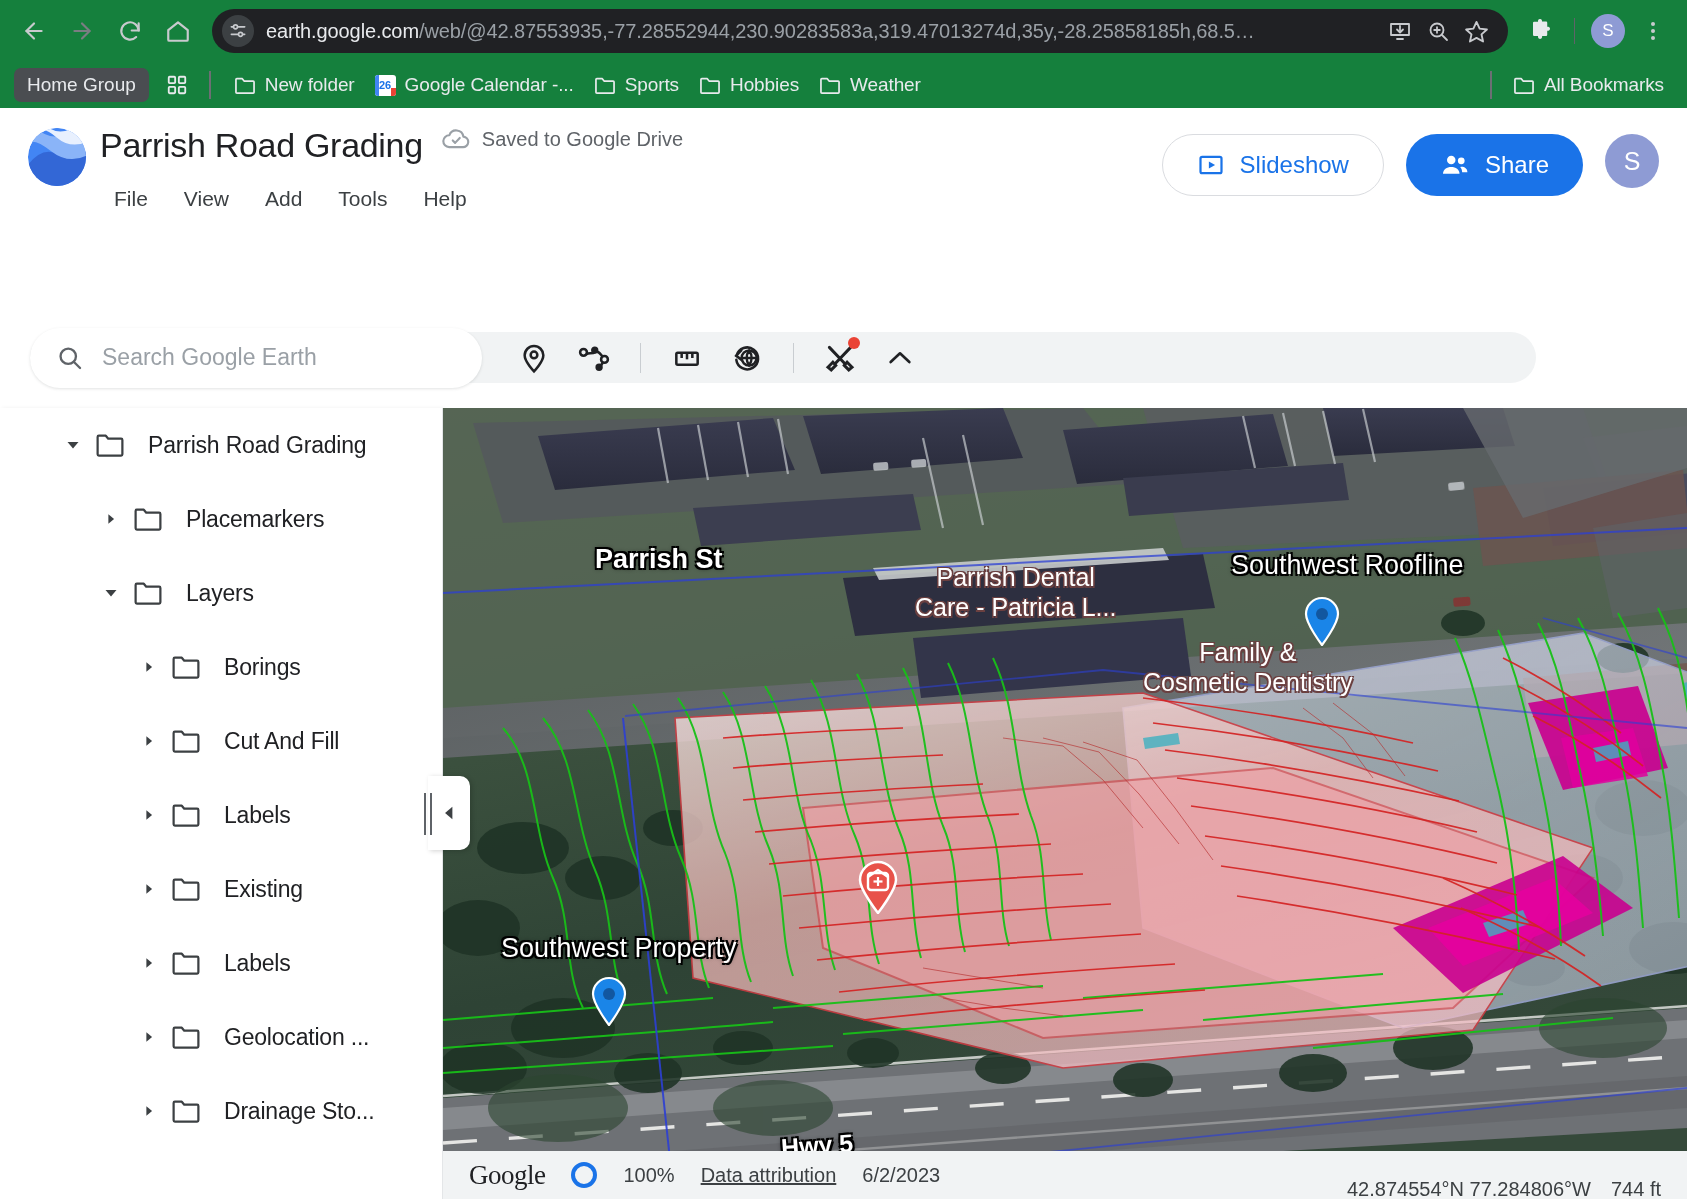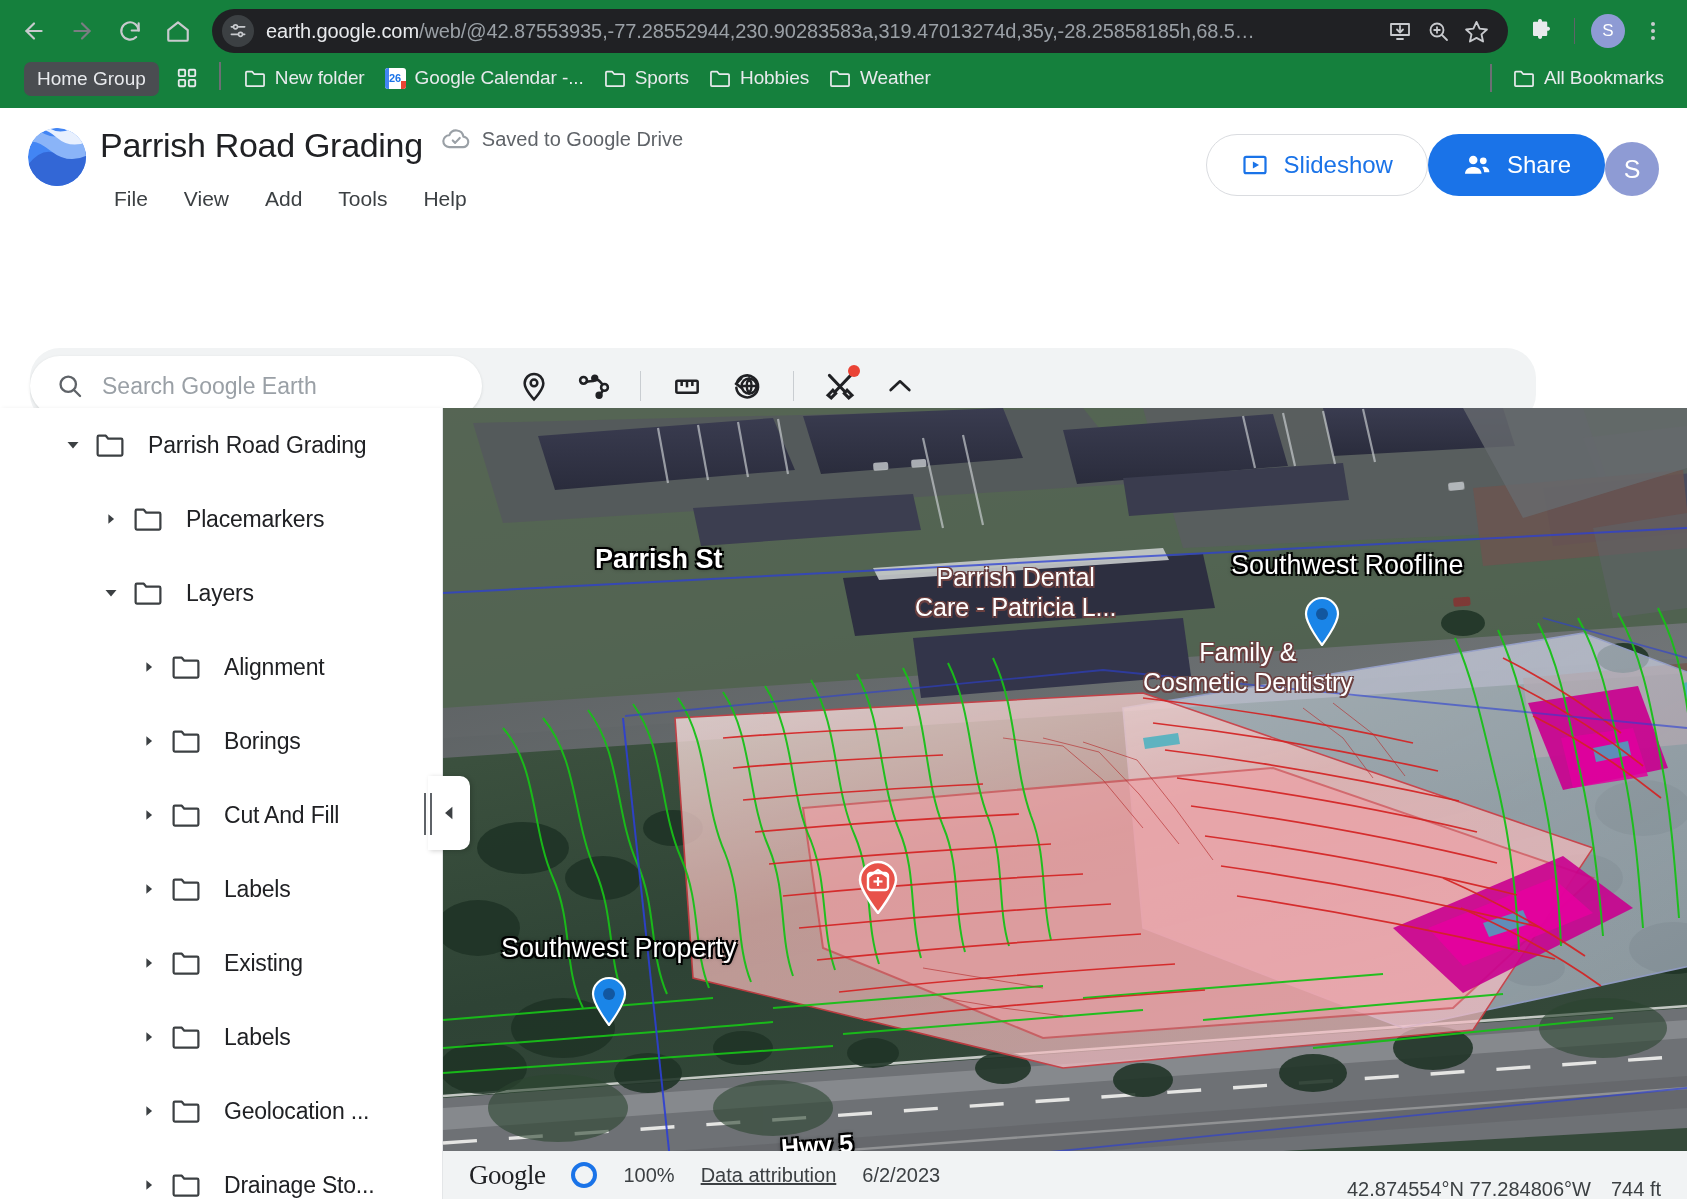--- a/index.html
+++ b/index.html
@@ -41,22 +41,22 @@
   .chrome-right { display: flex; align-items: center; gap: 2px; flex: 0 0 auto; }
   .vert-sep { width: 1px; height: 26px; background: #5f6368; margin: 0 10px; }
   .avatar-chip {
     width: 34px; height: 34px; border-radius: 50%;
     background: #8e9bd4; color: #fff; font-size: 17px;
     display: flex; align-items: center; justify-content: center;
     margin: 0 4px;
   }
 
   .bookmarks-row {
-    height: 46px; display: flex; align-items: flex-start;
-    padding: 0 24px; gap: 2px; position: relative;
+    height: 46px; display: flex; align-items: center;
+    padding: 0 14px; gap: 2px; position: relative;
   }
   .bm-pill {
     background: #4a4d51; color: #e8eaed; font-size: 19px;
     padding: 6px 13px; border-radius: 7px; white-space: nowrap;
   }
   .bm-grid { width: 36px; height: 32px; display: flex; align-items: center; justify-content: center; margin-left: 8px; }
   .bm-sep { width: 2px; height: 28px; background: #6c6f74; margin: 0 12px; }
   .bm-item {
     display: flex; align-items: center; gap: 9px;
     padding: 5px 9px; border-radius: 6px; color: #e8eaed;
@@ -85,38 +85,38 @@
     position: absolute; left: 100px; top: 18px;
     display: flex; align-items: baseline; gap: 18px;
   }
   .ge-title { font-size: 34px; color: #202124; letter-spacing: -0.3px; }
   .ge-saved { display: flex; align-items: center; gap: 11px; position: relative; top: -3px; }
   .ge-saved-text { font-size: 20px; color: #5f6368; }
   .ge-menu { position: absolute; left: 100px; top: 72px; display: flex; gap: 8px; }
   .ge-menu-item {
     font-size: 21px; color: #3c4043; padding: 7px 14px; border-radius: 6px;
   }
-  .ge-header-right { position: absolute; right: 28px; top: 26px; display: flex; align-items: flex-end; }
+  .ge-header-right { position: absolute; right: 28px; top: 26px; display: flex; align-items: flex-start; gap: 22px; }
   .btn-slideshow {
     height: 62px; border: 1px solid #dadce0; border-radius: 31px;
     display: flex; align-items: center; gap: 15px; padding: 0 34px;
     color: #1a73e8; font-size: 24px; background: #fff;
   }
   .btn-share {
     height: 62px; background: #1a73e8; border-radius: 31px;
     display: flex; align-items: center; gap: 15px; padding: 0 34px;
     color: #fff; font-size: 24px;
   }
   .avatar-lg {
     width: 54px; height: 54px; border-radius: 50%; background: #8e9bd4;
     color: #fff; font-size: 25px; display: flex; align-items: center; justify-content: center;
   }
 
   .ge-searchbar {
-    position: absolute; left: 30px; top: 240px; width: 1506px; height: 76px;
+    position: absolute; left: 30px; top: 224px; width: 1506px; height: 51px;
     background: #f1f3f4; border-radius: 30px; display: flex; align-items: center;
   }
   .ge-search-input-wrap {
     width: 452px; height: 60px; background: #fff; border-radius: 30px;
     display: flex; align-items: center; gap: 18px; padding: 0 26px;
     box-shadow: 0 1px 3px rgba(60,64,67,.15);
   }
   .ge-search-placeholder { font-size: 23px; color: #9aa0a6; }
   .ge-tool-icons { display: flex; align-items: center; margin-left: 24px; gap: 4px; }
   .ge-tool-btn {
@@ -527,33 +527,20 @@
             </svg>
           </span>
         <span class="folder-ic">
             <svg width="30" height="26" viewBox="0 0 24 21" fill="none" stroke="#3c4043" stroke-width="1.8" stroke-linejoin="round">
               <path d="M2 18V4a1 1 0 0 1 1-1h5.6l2 2.4H21a1 1 0 0 1 1 1V18a1 1 0 0 1-1 1H3a1 1 0 0 1-1-1z"></path>
             </svg>
           </span>
         <span class="tree-label">Layers</span>
       </div>
 
-      <div class="tree-row lvl2">
-        <span class="tree-arrow">
-            <svg width="14" height="14" viewBox="0 0 16 16" fill="#3c4043">
-              <polygon points="5,2.5 5,13.5 11.5,8"></polygon>
-            </svg>
-          </span>
-        <span class="folder-ic">
-            <svg width="30" height="26" viewBox="0 0 24 21" fill="none" stroke="#3c4043" stroke-width="1.8" stroke-linejoin="round">
-              <path d="M2 18V4a1 1 0 0 1 1-1h5.6l2 2.4H21a1 1 0 0 1 1 1V18a1 1 0 0 1-1 1H3a1 1 0 0 1-1-1z"></path>
-            </svg>
-          </span>
-        <span class="tree-label">Alignment</span>
-      </div>
 
       <div class="tree-row lvl2">
         <span class="tree-arrow">
             <svg width="14" height="14" viewBox="0 0 16 16" fill="#3c4043">
               <polygon points="5,2.5 5,13.5 11.5,8"></polygon>
             </svg>
           </span>
         <span class="folder-ic">
             <svg width="30" height="26" viewBox="0 0 24 21" fill="none" stroke="#3c4043" stroke-width="1.8" stroke-linejoin="round">
               <path d="M2 18V4a1 1 0 0 1 1-1h5.6l2 2.4H21a1 1 0 0 1 1 1V18a1 1 0 0 1-1 1H3a1 1 0 0 1-1-1z"></path>

